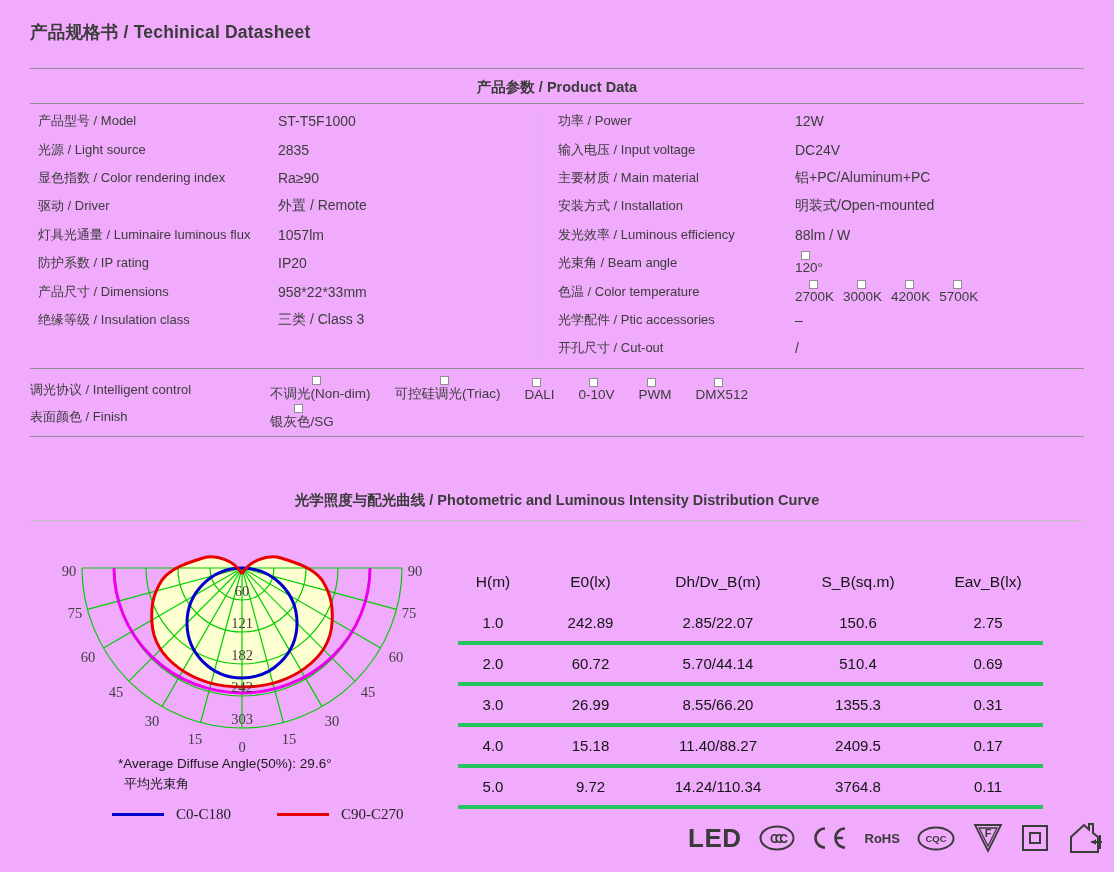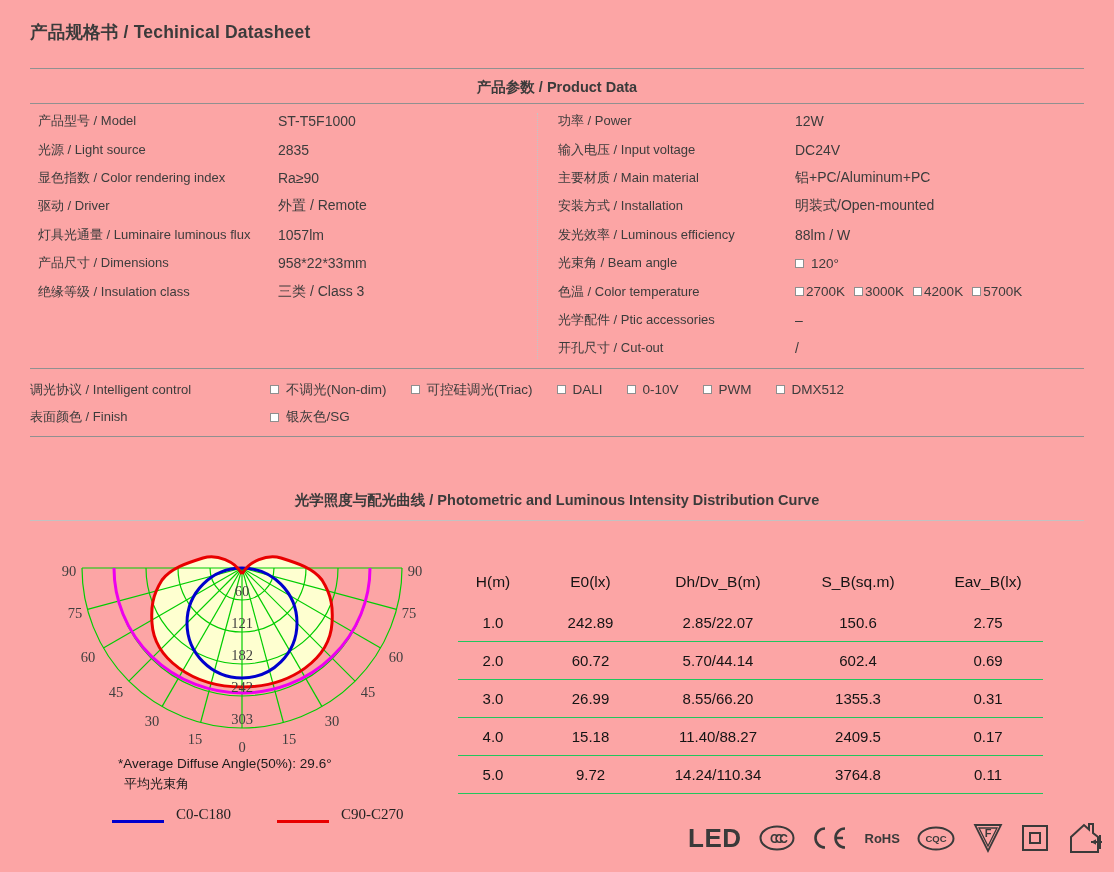--- a/index.html
+++ b/index.html
@@ -1,45 +1,45 @@
 <!DOCTYPE html>
 <html><head>
 <meta charset="utf-8">
 <style>
   html,body{margin:0;padding:0;background:#ffffff;}
-  #page{position:relative;width:1114px;height:872px;background:#fca5a5;overflow:hidden;
+  #page{position:relative;width:1114px;height:872px;background:#f0abfc;overflow:hidden;
         font-family:"Liberation Sans","DejaVu Sans",sans-serif;color:#3c3c3c;}
   .rule{position:absolute;left:30px;width:1054px;border-top:1px solid #909090;}
   .rule.light{border-top-color:#c2c2c2;}
   #page-title{position:absolute;left:30px;top:20px;font-size:17.5px;font-weight:600;color:#3b3b3b;letter-spacing:.2px;}
   .section-title{position:absolute;left:0;width:1114px;text-align:center;font-size:14.5px;font-weight:600;color:#3b3b3b;}
   
   .speccol{position:absolute;}
   .prow{display:flex;align-items:center;height:28.4px;}
   .plbl{flex:none;width:240px;font-size:13px;color:#3c3c3c;}
   #right-rows .plbl{width:237px;}
   .pval{font-size:14px;color:#3c3c3c;}
   #divider{position:absolute;left:537px;top:113px;height:246px;border-left:1px dotted #c4c4c4;}
   .cb{flex:none;display:inline-block;width:7px;height:7px;border:1px solid #8f8f8f;background:#fff;margin-right:7px;}
-  .opt{display:inline-flex;align-items:center;font-size:13.5px;}
+  .opt{display:inline-flex;align-items:center;font-size:13.5px;flex-direction:column;}
   .opts{display:inline-flex;gap:24px;align-items:center;}
   .opts-tight{display:inline-flex;gap:9px;align-items:center;text-align:right;}
   .opts-tight .cb{margin-right:2px;}
   #control-rows .prow{height:27.5px;}
   
   #photo-table{position:absolute;left:458px;top:560px;width:585px;color:#141414;}
   .trow{display:grid;grid-template-columns:70px 125px 130px 150px 110px;align-items:center;}
   .thead{height:44px;font-size:15.5px;}
-  .tdata{height:37px;border-bottom:1px solid #22c55e;font-size:15px;}
+  .tdata{height:37px;border-bottom:4px solid #22c55e;font-size:15px;}
   .tcell{text-align:center;}
   
   #note1{position:absolute;left:118px;top:756px;font-size:13.5px;font-weight:500;color:#1b1b1b;}
   #note2{position:absolute;left:124px;top:775px;font-size:13px;font-weight:500;color:#1b1b1b;}
   #legend{position:absolute;left:112px;top:806px;display:flex;gap:46px;align-items:center;}
-  .leg-item{display:flex;align-items:flex-end;gap:12px;}
+  .leg-item{display:flex;align-items:center;gap:12px;}
   .leg-swatch{width:52px;height:3px;}
   .leg-label{font-family:"Liberation Serif","DejaVu Serif",serif;font-size:15px;color:#222;}
   
   #certs{position:absolute;left:688px;top:814px;height:48px;display:flex;align-items:center;gap:17px;color:#3a3a3a;}
   .cert-text{font-weight:bold;color:#3a3a3a;}
   #led-text{font-size:26px;letter-spacing:.5px;}
   #rohs-text{font-size:13px;}
   svg text.svg-serif{font-family:"Liberation Serif","DejaVu Serif",serif;}
 </style>
 </head>
@@ -66,20 +66,24 @@
         <span class="plbl">显色指数 / Color rendering index</span>
         <span class="pval">Ra≥90</span>
       </div>
       <div class="prow">
         <span class="plbl">驱动 / Driver</span>
         <span class="pval">外置 / Remote</span>
       </div>
       <div class="prow">
         <span class="plbl">灯具光通量 / Luminaire luminous flux</span>
         <span class="pval">1057lm</span>
+      </div>
+      <div class="prow">
+        <span class="plbl">防护系数 / IP rating</span>
+        <span class="pval">IP20</span>
       </div>
       <div class="prow">
         <span class="plbl">产品尺寸 / Dimensions</span>
         <span class="pval">958*22*33mm</span>
       </div>
       <div class="prow">
         <span class="plbl">绝缘等级 / Insulation class</span>
         <span class="pval">三类 / Class 3</span>
       </div>
     </div>
@@ -266,21 +270,21 @@
         <span class="tcell">1.0</span>
         <span class="tcell">242.89</span>
         <span class="tcell">2.85/22.07</span>
         <span class="tcell">150.6</span>
         <span class="tcell">2.75</span>
       </div>
       <div class="trow tdata">
         <span class="tcell">2.0</span>
         <span class="tcell">60.72</span>
         <span class="tcell">5.70/44.14</span>
-        <span class="tcell">602.4</span>
+        <span class="tcell">510.4</span>
         <span class="tcell">0.69</span>
       </div>
       <div class="trow tdata">
         <span class="tcell">3.0</span>
         <span class="tcell">26.99</span>
         <span class="tcell">8.55/66.20</span>
         <span class="tcell">1355.3</span>
         <span class="tcell">0.31</span>
       </div>
       <div class="trow tdata">

